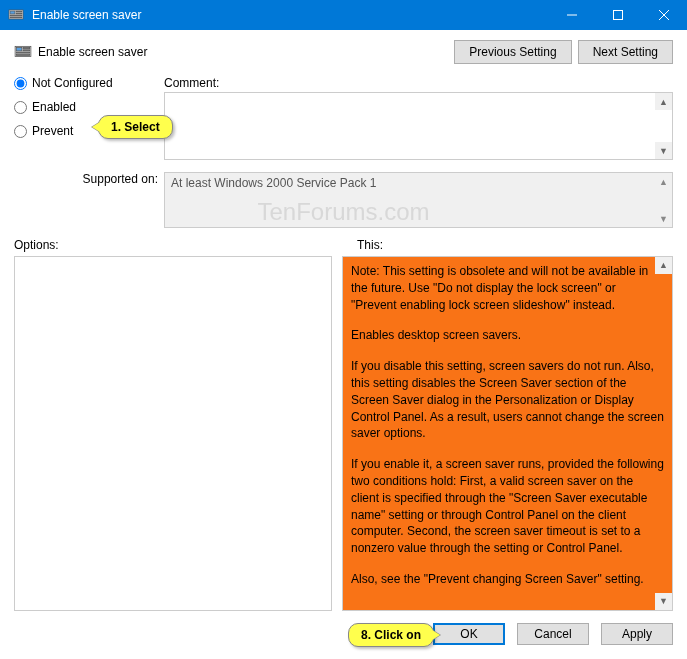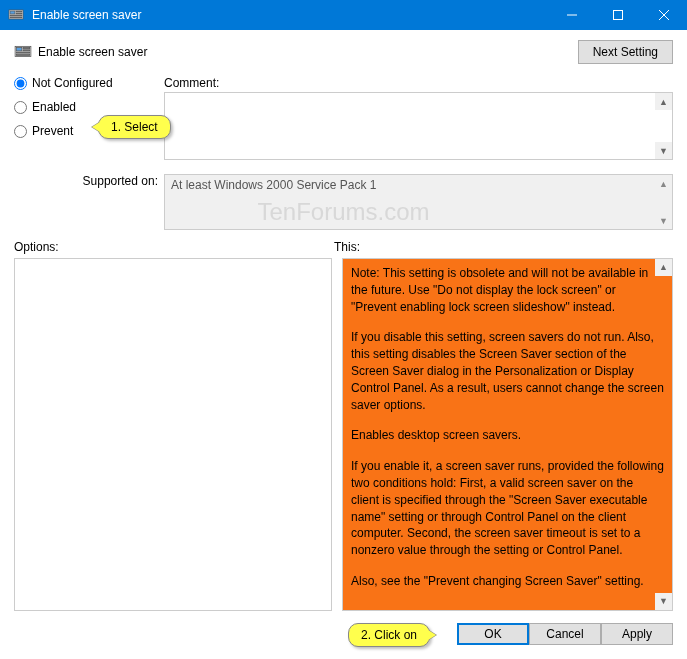--- a/index.html
+++ b/index.html
@@ -11,55 +11,55 @@
 .titlebar-btns { display: flex; height: 100%; }
 .titlebar-btn { width: 46px; height: 100%; display: flex; align-items: center; justify-content: center; color: #fff; }
 
 .content { padding: 10px 14px 14px 14px; display: flex; flex-direction: column; height: calc(100% - 30px); }
 
 .header-row { display: flex; align-items: center; margin-bottom: 12px; }
 .header-icon { width: 18px; height: 18px; margin-right: 6px; }
 .header-title { flex: 1; font-size: 12px; }
 .nav-btn { font-family: inherit; font-size: 12px; padding: 4px 14px; background: #e1e1e1; border: 1px solid #adadad; margin-left: 6px; cursor: default; }
 
-.config-row { display: flex; margin-bottom: 12px; }
+.config-row { display: flex; margin-bottom: 4px; }
 .radio-col { width: 150px; position: relative; }
 .radio-item { margin-bottom: 10px; display: flex; align-items: center; }
 .radio-item input { margin-right: 5px; }
 .comment-col { flex: 1; display: flex; flex-direction: column; }
 .comment-label { margin-bottom: 2px; }
 .comment-box { border: 1px solid #cccccc; background: #fff; height: 68px; position: relative; }
 .comment-box .scroll-up, .comment-box .scroll-down { position: absolute; right: 0; width: 17px; height: 17px; display: flex; align-items: center; justify-content: center; color: #666; font-size: 9px; background: #f0f0f0; }
 .comment-box .scroll-up { top: 0; }
 .comment-box .scroll-down { bottom: 0; }
 
-.supported-row { display: flex; margin-top: 2px; margin-bottom: 10px; }
+.supported-row { display: flex; margin-top: 8px; margin-bottom: 10px; }
 .supported-label { width: 150px; text-align: right; padding-right: 6px; }
 .supported-box { flex: 1; border: 1px solid #cccccc; background: #f0f0f0; color: #555; padding: 3px 6px; height: 56px; position: relative; }
 .supported-box .scroll-up, .supported-box .scroll-down { position: absolute; right: 0; width: 17px; height: 17px; display: flex; align-items: center; justify-content: center; color: #888; font-size: 9px; }
 .supported-box .scroll-up { top: 0; }
 .supported-box .scroll-down { bottom: 0; }
 
-.panels-header { display: flex; margin-bottom: 4px; }
+.panels-header { display: flex; margin-bottom: 4px; gap: 23px; }
 .panels-header .left { width: 320px; }
 .panels-header .right { flex: 1; }
 
 .panels { display: flex; gap: 10px; flex: 1; min-height: 0; }
 .options-box { width: 318px; border: 1px solid #cccccc; background: #fff; }
 .help-box { flex: 1; border: 1px solid #cccccc; background: #f97316; padding: 6px 8px; overflow: hidden; position: relative; line-height: 1.4; }
 .help-box p { margin-bottom: 14px; }
 .help-box .scroll-up, .help-box .scroll-down { position: absolute; right: 0; width: 17px; height: 17px; display: flex; align-items: center; justify-content: center; color: #666; font-size: 9px; background: #f0f0f0; }
 .help-box .scroll-up { top: 0; }
 .help-box .scroll-down { bottom: 0; }
 
-.footer { display: flex; justify-content: flex-end; gap: 0; margin-top: 12px; }
+.footer { display: flex; justify-content: flex-end; gap: 12px; margin-top: 12px; }
 .footer button { font-family: inherit; font-size: 12px; padding: 3px 0; width: 72px; background: #e1e1e1; border: 1px solid #adadad; cursor: default; }
 .footer button.default { border: 2px solid #0078d7; padding: 2px 0; }
 
-.callout { position: absolute; background: #ffff4d; border: 1px solid #888; border-radius: 10px; padding: 4px 12px; font-weight: normal; font-size: 12px; box-shadow: 2px 2px 3px rgba(0,0,0,0.25); display: flex; align-items: center; }
+.callout { position: absolute; background: #ffff4d; border: 1px solid #888; border-radius: 10px; padding: 4px 12px; font-weight: bold; font-size: 12px; box-shadow: 2px 2px 3px rgba(0,0,0,0.25); display: flex; align-items: center; }
 .callout::before { content: ""; position: absolute; left: -12px; top: 50%; margin-top: -5px; border: 5px solid transparent; border-right: 8px solid #ffff4d; filter: drop-shadow(-1px 0 0 #888); }
 #callout-2::before { left: auto; right: -12px; border: 5px solid transparent; border-left: 8px solid #ffff4d; filter: drop-shadow(1px 0 0 #888); }
 
 .watermark { position: absolute; top: 198px; left: 0; width: 100%; text-align: center; font-size: 24px; font-weight: 500; color: rgba(200,200,200,0.6); pointer-events: none; font-family: "Segoe UI", sans-serif; }
 
 svg.policy-icon rect { stroke: #555; stroke-width: 0.7; }
 </style>
 </head>
 <body>
 
@@ -101,20 +101,21 @@
       <svg class="policy-icon" width="18" height="18" viewBox="0 0 16 16">
           <rect x="1" y="3" width="14" height="9" fill="#fff"></rect>
           <rect x="2" y="4" width="5" height="3" fill="#5aa0e0"></rect>
           <rect x="8" y="4" width="6" height="1" fill="#888"></rect>
           <rect x="8" y="6" width="6" height="1" fill="#888"></rect>
           <rect x="2" y="8" width="12" height="1" fill="#888"></rect>
           <rect x="2" y="10" width="12" height="1" fill="#888"></rect>
         </svg>
     </span>
     <span class="header-title">Enable screen saver</span>
+    <button class="nav-btn">Previous Setting</button>
     <button class="nav-btn">Next Setting</button>
   </div>
 
   <div class="config-row">
     <div class="radio-col">
       <label class="radio-item">
         <input type="radio" name="state" checked="" style="">
         <span>Not Configured</span>
       </label>
       <label class="radio-item">
@@ -146,32 +147,32 @@
 
   <div class="panels-header">
     <div class="left">Options:</div>
     <div class="right">This:</div>
   </div>
 
   <div class="panels">
     <div class="options-box"></div>
     <div class="help-box">
       <p>Note: This setting is obsolete and will not be available in the future. Use "Do not display the lock screen" or "Prevent enabling lock screen slideshow" instead.</p>
+      <p>Enables desktop screen savers.</p>
       <p>If you disable this setting, screen savers do not run. Also, this setting disables the Screen Saver section of the Screen Saver dialog in the Personalization or Display Control Panel. As a result, users cannot change the screen saver options.</p>
-      <p>Enables desktop screen savers.</p>
       <p>If you enable it, a screen saver runs, provided the following two conditions hold: First, a valid screen saver on the client is specified through the "Screen Saver executable name" setting or through Control Panel on the client computer. Second, the screen saver timeout is set to a nonzero value through the setting or Control Panel.</p>
       <p>Also, see the "Prevent changing Screen Saver" setting.</p>
       <div class="scroll-up">▲</div>
       <div class="scroll-down">▼</div>
     </div>
   </div>
 
   <div class="footer">
     <button class="default">OK</button>
     <button>Cancel</button>
     <button>Apply</button>
   </div>
 </div>
 
 <div class="watermark">TenForums.com</div>
 
 <div class="callout" id="callout-1" style="top:115px; left:98px;">1. Select</div>
-<div class="callout" id="callout-2" style="top:623px; left:348px;">2. Click on</div>
+<div class="callout" id="callout-2" style="top:623px; left:348px;">8. Click on</div>
 
 </body></html>

